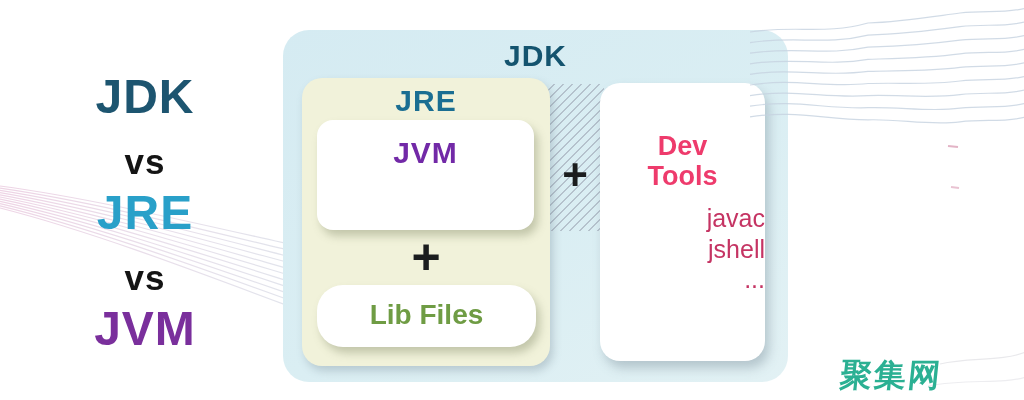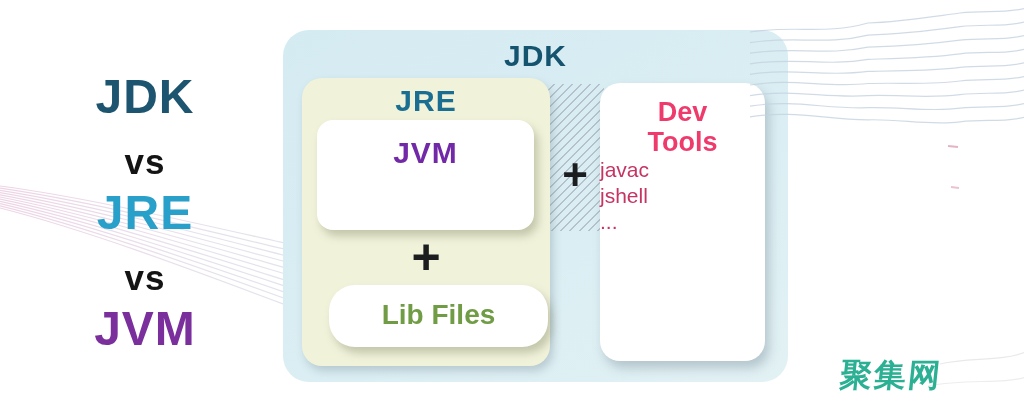--- a/index.html
+++ b/index.html
@@ -33,33 +33,33 @@
   
   .jre-box{position:absolute;left:19px;top:48px;width:248px;height:288px;
     background:#f1f2da;border-radius:20px;
     box-shadow:3px 5px 9px rgba(110,128,140,.33);}
   .jre-label{margin-top:6px;text-align:center;color:#1a6e92;font-size:30px;font-weight:800;letter-spacing:1px;}
 
   .jvm-box{position:absolute;left:15px;top:42px;width:217px;height:110px;background:#ffffff;
     border-radius:16px;box-shadow:4px 6px 8px rgba(108,118,82,.35);}
   .jvm-label{padding-top:16px;text-align:center;color:#7229a7;font-size:30px;font-weight:800;letter-spacing:1px;}
 
-  .lib-box{position:absolute;left:27px;top:207px;width:219px;height:62px;background:#ffffff;
+  .lib-box{position:absolute;left:15px;top:207px;width:219px;height:62px;background:#ffffff;
     border-radius:26px;box-shadow:4px 6px 8px rgba(108,118,82,.35);}
   .lib-label{line-height:60px;text-align:center;color:#6f9c44;font-size:28px;font-weight:800;}
 
   .plus{color:#1b1d1e;font-weight:600;text-align:center;line-height:1;}
   .plus-inner{position:absolute;left:0;width:100%;top:154px;font-size:50px;}
   .plus-outer{position:absolute;left:262px;top:123px;width:60px;font-size:44px;}
 
   
   .dev-box{position:absolute;left:317px;top:53px;width:165px;height:278px;background:#ffffff;
     border-radius:20px;box-shadow:4px 7px 11px rgba(120,138,150,.42);}
-  .dev-title{padding-top:14px;text-align:center;color:#ee3b6c;font-size:27px;font-weight:800;line-height:1.12;}
-  .dev-items{margin-top:0;text-align:left;color:#c53463;font-size:21px;line-height:1.22;}
+  .dev-title{padding-top:48px;text-align:center;color:#ee3b6c;font-size:27px;font-weight:800;line-height:1.12;}
+  .dev-items{margin-top:12px;text-align:right;color:#c53463;font-size:25px;line-height:1.22;}
 
   
   .watermark{position:absolute;left:840px;top:354px;z-index:7;
     color:#2bb093;font-size:32px;font-weight:800;letter-spacing:2px;
     transform:skewX(-6deg);font-family:"DejaVu Sans",sans-serif;}
 </style>
 </head>
 <body>
 
 <div id="screen">

